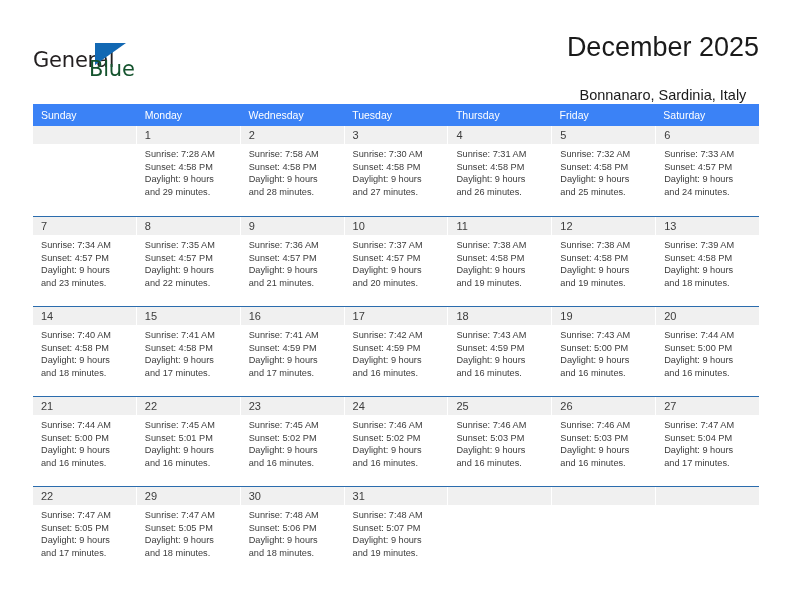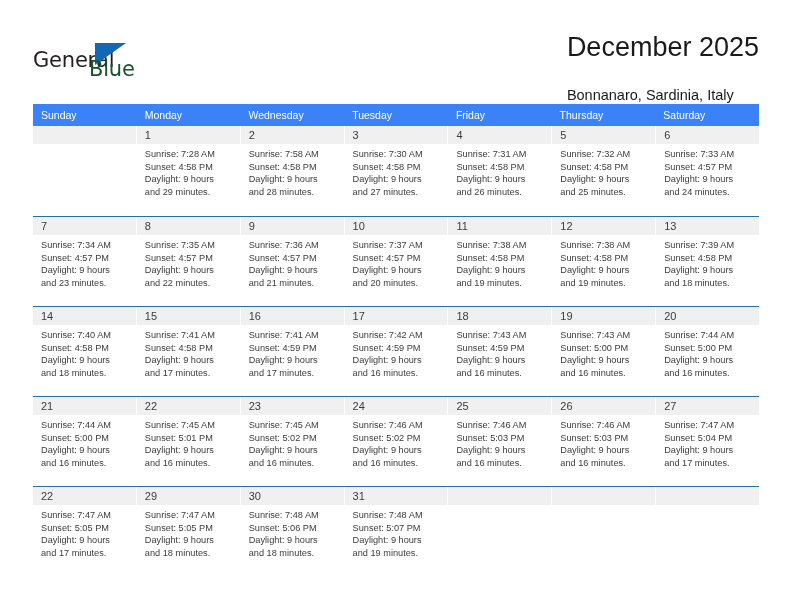--- a/index.html
+++ b/index.html
@@ -63,21 +63,21 @@
     width: 0;
     height: 0;
     border-left: 31px solid #1268b3;
     border-bottom: 22px solid transparent;
   }
 
   .title-block {
     position: absolute;
     right: 33px;
     top: 30px;
-    text-align: left;
+    text-align: center;
   }
   .cal-title {
     font-size: 27px;
     font-weight: normal;
     color: #1a1a1a;
     line-height: 34px;
     white-space: nowrap;
   }
   .cal-subtitle {
     font-size: 14.5px;
@@ -171,22 +171,22 @@
 
   </div>
 
   <div class="calendar">
 
     <div class="weekday-row">
       <div class="weekday-cell">Sunday</div>
       <div class="weekday-cell">Monday</div>
       <div class="weekday-cell">Wednesday</div>
       <div class="weekday-cell">Tuesday</div>
+      <div class="weekday-cell">Thursday</div>
       <div class="weekday-cell">Friday</div>
-      <div class="weekday-cell">Thursday</div>
       <div class="weekday-cell">Saturday</div>
     </div>
 
     <div id="weeks-container">
         <div class="week-row first">
           <div class="day-cell">
             <div class="day-number-band"></div>
             <div class="day-details"></div>
           </div>
           <div class="day-cell">

